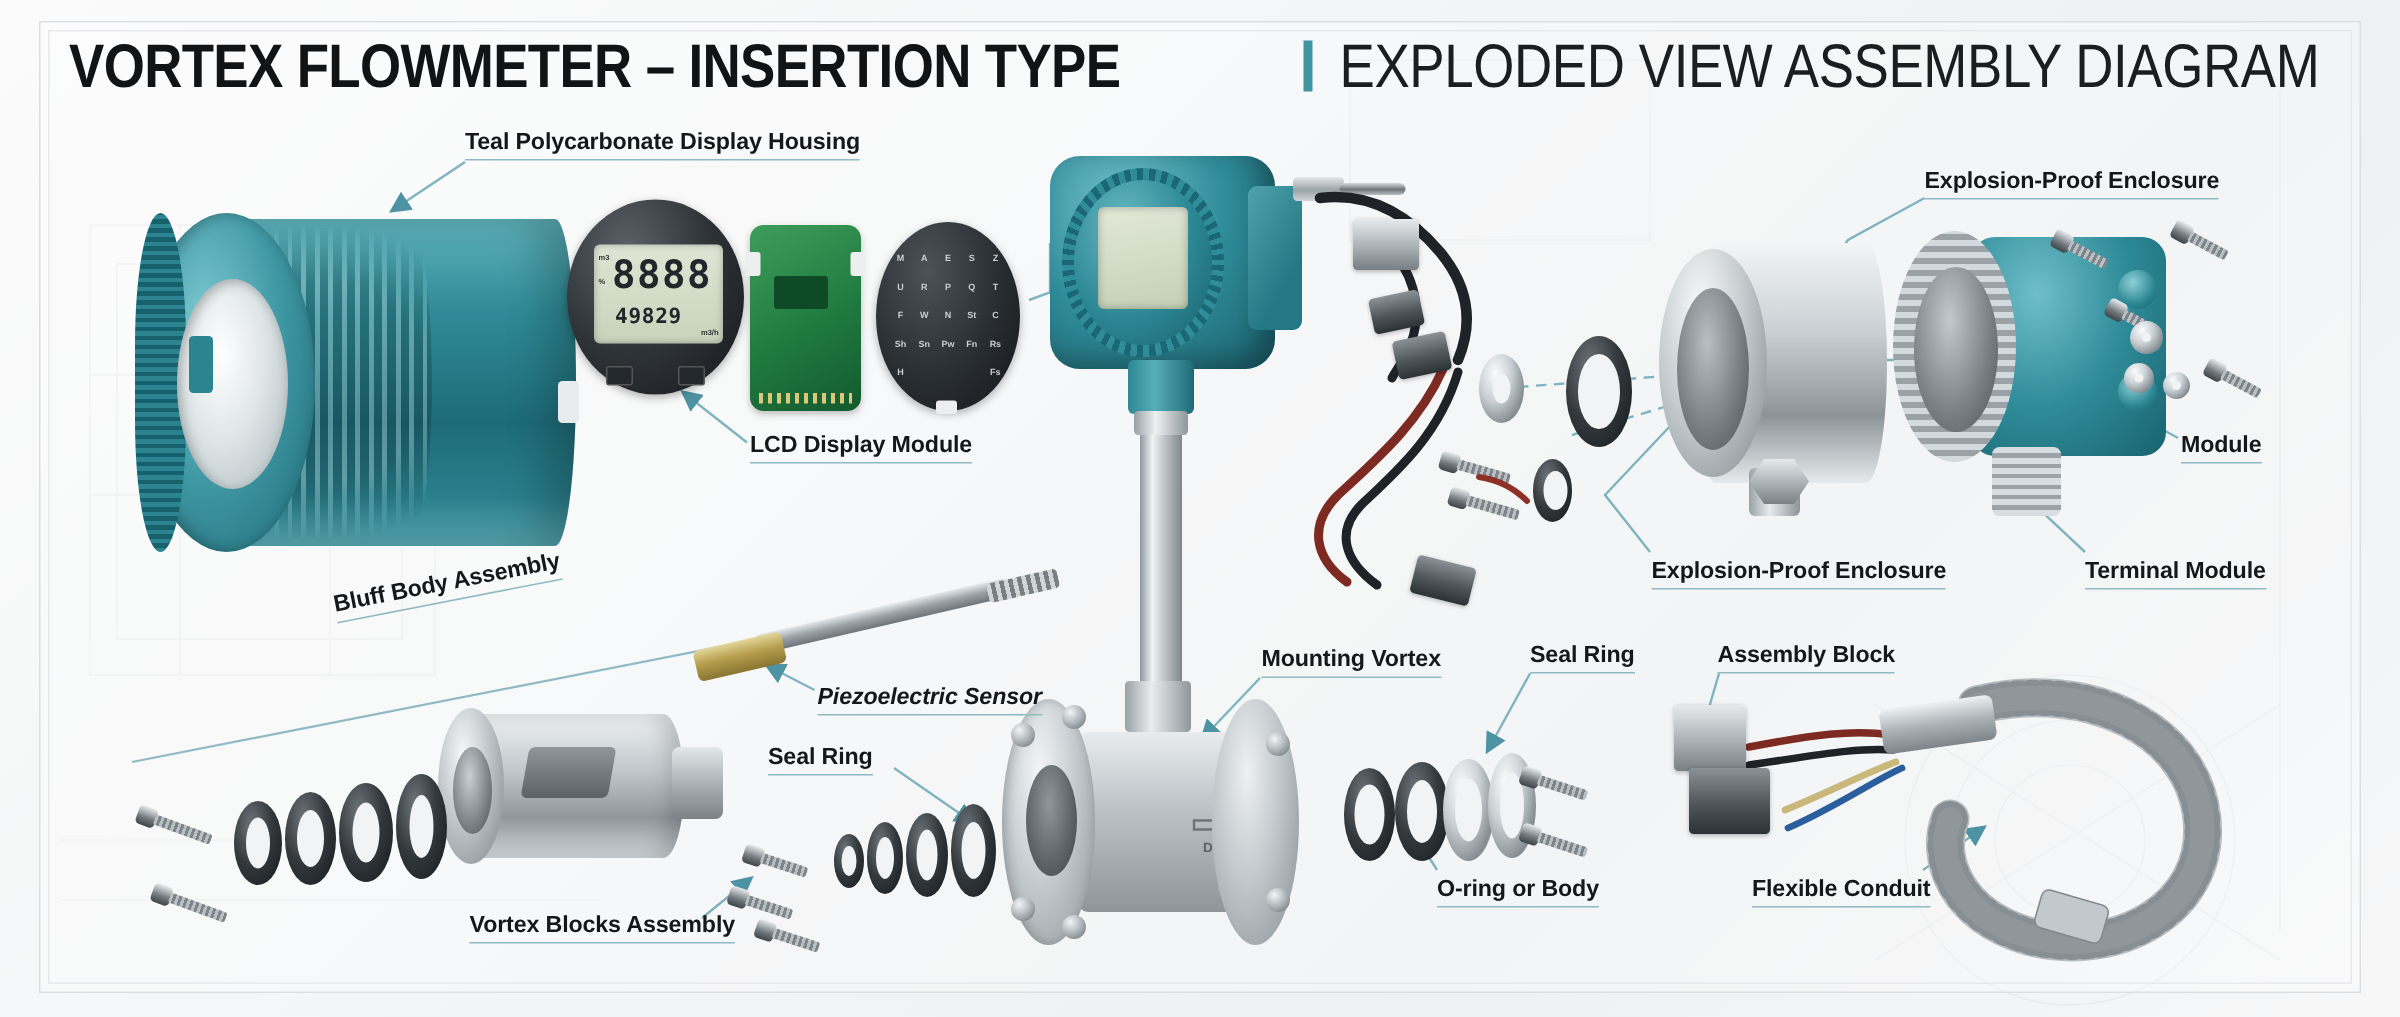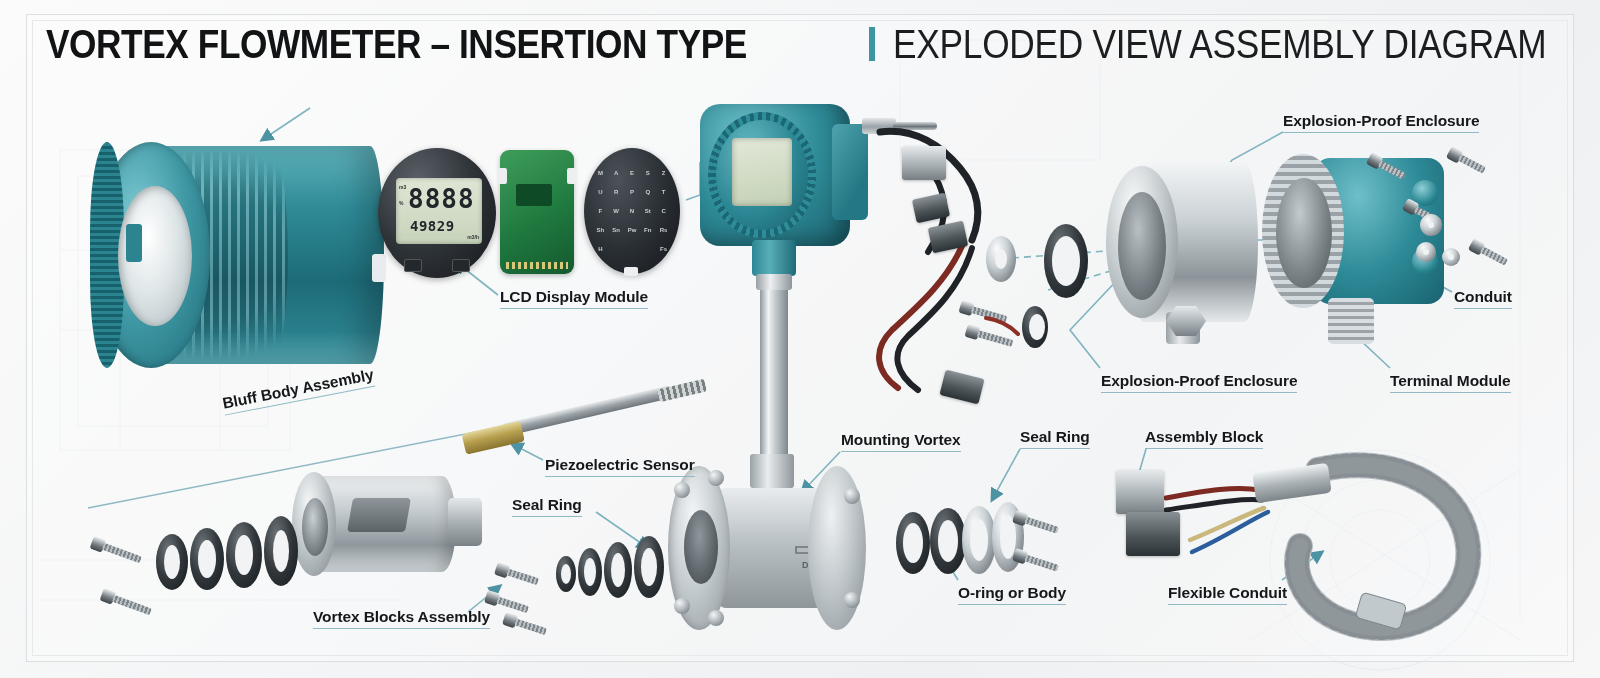--- a/index.html
+++ b/index.html
@@ -55,21 +55,21 @@
     box-shadow:inset 3px 0 10px rgba(0,0,0,.3);}
   .tc-knurl{position:absolute;left:-2px;top:0;width:34px;height:226px;border-radius:22px/113px;
     background:repeating-linear-gradient(0deg,#2b8490 0 3px,#17616d 3px 6px);}
   .tc-bore{position:absolute;left:26px;top:44px;width:74px;height:140px;border-radius:37px/70px;
     background:radial-gradient(ellipse at 40% 36%,#ffffff 0%,#dfe6e8 45%,#aab6ba 100%);
     box-shadow:inset 2px 2px 8px rgba(0,0,0,.28);}
   .tc-tab{position:absolute;left:34px;top:82px;width:16px;height:38px;background:#2b8490;border-radius:3px;}
   .tc-notch{position:absolute;right:-2px;top:112px;width:14px;height:28px;background:#e9ecee;border-radius:3px;}
 
   
-  .lcdmod{position:absolute;left:378px;top:148px;width:118px;height:130px;border-radius:59px/65px;
+  .lcdmod{position:absolute;left:378px;top:133px;width:118px;height:130px;border-radius:59px/65px;
     background:radial-gradient(ellipse at 34% 26%,#5a6167 0%,#2e3338 50%,#15181b 100%);
     box-shadow:0 2px 6px rgba(0,0,0,.3);}
   .lcd-screen{position:absolute;left:18px;top:30px;width:86px;height:66px;border-radius:4px;
     background:linear-gradient(180deg,#dfe6d4 0%,#c7d3bb 100%);box-shadow:inset 0 0 5px rgba(0,0,0,.28);}
   .seg-big{position:absolute;left:12px;top:8px;font-family:"DejaVu Sans Mono",monospace;
     font-size:26px;font-weight:bold;color:#20262a;letter-spacing:1px;line-height:1;}
   .seg-sml{position:absolute;left:14px;top:40px;font-family:"DejaVu Sans Mono",monospace;
     font-size:14px;font-weight:bold;color:#20262a;letter-spacing:.5px;}
   .seg-mini{position:absolute;font-size:5px;color:#333;font-weight:bold;}
   .lcd-btn{position:absolute;bottom:6px;width:16px;height:11px;border:1px solid #555;border-radius:2px;background:#23282c;}
@@ -559,27 +559,28 @@
     <div class="cd-gland"></div>
   </div>
 
   <div class="conn" style="left:902px;top:146px;width:44px;height:34px;"></div>
   <div class="conn dk" style="left:930px;top:224px;width:36px;height:26px;transform:rotate(-12deg);"></div>
   <div class="conn dk" style="left:914px;top:196px;width:34px;height:24px;transform:rotate(-12deg);"></div>
   <div class="conn dk" style="left:942px;top:374px;width:40px;height:26px;transform:rotate(14deg);"></div>
   <div class="conn" style="left:1116px;top:470px;width:48px;height:44px;"></div>
   <div class="conn dk" style="left:1126px;top:512px;width:54px;height:44px;"></div>
 
+  <div class="lbl" style="left:310px;top:86px;">Teal Polycarbonate Display Housing</div>
   <div class="lbl" style="left:500px;top:288px;">LCD Display Module</div>
   <div class="lbl" style="left:1283px;top:112px;">Explosion-Proof Enclosure</div>
-  <div class="lbl" style="left:1454px;top:288px;">Conduit</div>
+  <div class="lbl" style="left:1454px;top:288px;">Module</div>
   <div class="lbl" style="left:1101px;top:372px;">Explosion-Proof Enclosure</div>
   <div class="lbl" style="left:1390px;top:372px;">Terminal Module</div>
   <div class="lbl rot" style="left:221px;top:395px;transform:rotate(-11deg);transform-origin:left top;">Bluff Body Assembly</div>
-  <div class="lbl" style="left:545px;top:456px;">Piezoelectric Sensor</div>
+  <div class="lbl" style="left:545px;top:456px;font-style:italic;">Piezoelectric Sensor</div>
   <div class="lbl" style="left:512px;top:496px;">Seal Ring</div>
   <div class="lbl" style="left:313px;top:608px;">Vortex Blocks Assembly</div>
   <div class="lbl" style="left:841px;top:431px;">Mounting Vortex</div>
   <div class="lbl" style="left:1020px;top:428px;">Seal Ring</div>
   <div class="lbl" style="left:1145px;top:428px;">Assembly Block</div>
   <div class="lbl" style="left:958px;top:584px;">O-ring or Body</div>
   <div class="lbl" style="left:1168px;top:584px;">Flexible Conduit</div>
 
 </div>
 

